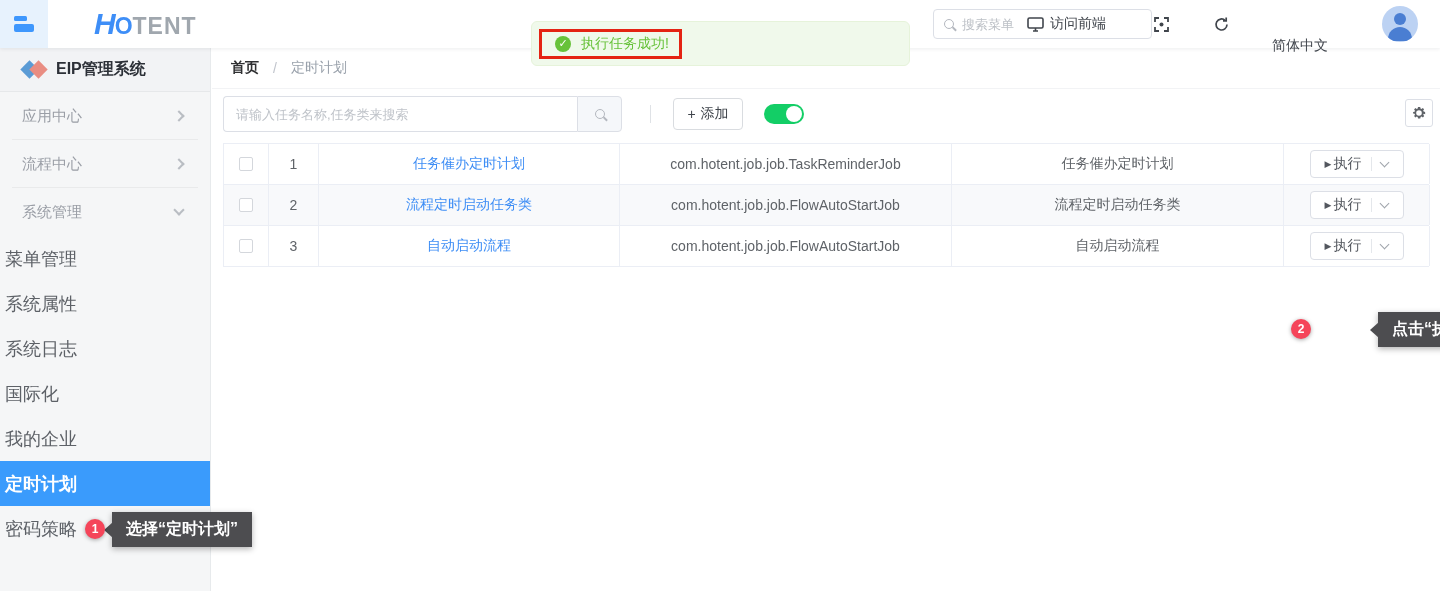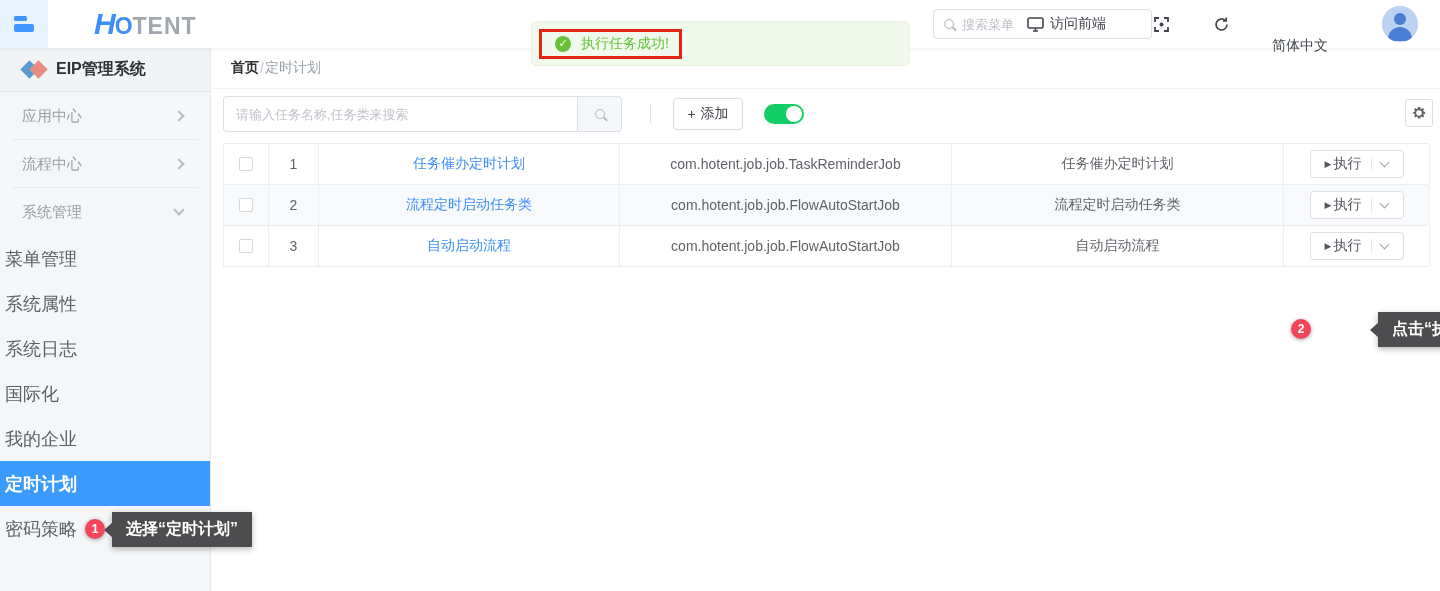--- a/index.html
+++ b/index.html
@@ -62,21 +62,21 @@
   .group-item.no-divider::after { display:none; }
   .chev { width:8px; height:8px; border-right:2px solid #b9bdc3; border-bottom:2px solid #b9bdc3; flex:none; }
   .chev.right { transform:rotate(-45deg); }
   .chev.down  { transform:rotate(45deg); margin-top:-4px; }
   .sub-item { height:45px; display:flex; align-items:center; padding-left:5px; font-size:18px;
     color:#5d6167; cursor:pointer; }
   .sub-item.active { background:#3a9bfc; color:#fff; font-weight:bold; }
 
   
   .main { position:absolute; left:212px; top:48px; right:0; bottom:0; background:#fff; }
-  .breadcrumb { height:41px; display:flex; align-items:center; padding-left:19px; gap:1px; font-size:14px;
+  .breadcrumb { height:41px; display:flex; align-items:center; padding-left:19px; gap:14px; font-size:14px;
     border-bottom:1px solid #f2f3f5; }
   .bc-home { color:#303133; font-weight:bold; cursor:pointer; }
   .bc-sep { color:#c0c4cc; }
   .bc-cur { color:#99a1ab; }
 
   .search-wrap { position:absolute; left:11px; top:48px; width:399px; height:36px; display:flex; }
   .search-wrap input { flex:1; border:1px solid #dcdfe6; border-right:none; border-radius:4px 0 0 4px;
     outline:none; padding:0 12px; font-size:13px; color:#606266; font-family:"Liberation Sans", sans-serif; }
   .search-wrap input::placeholder { color:#bfc3c9; }
   .search-btn { width:45px; background:#f5f7fa; border:1px solid #dcdfe6; border-radius:0 4px 4px 0;

